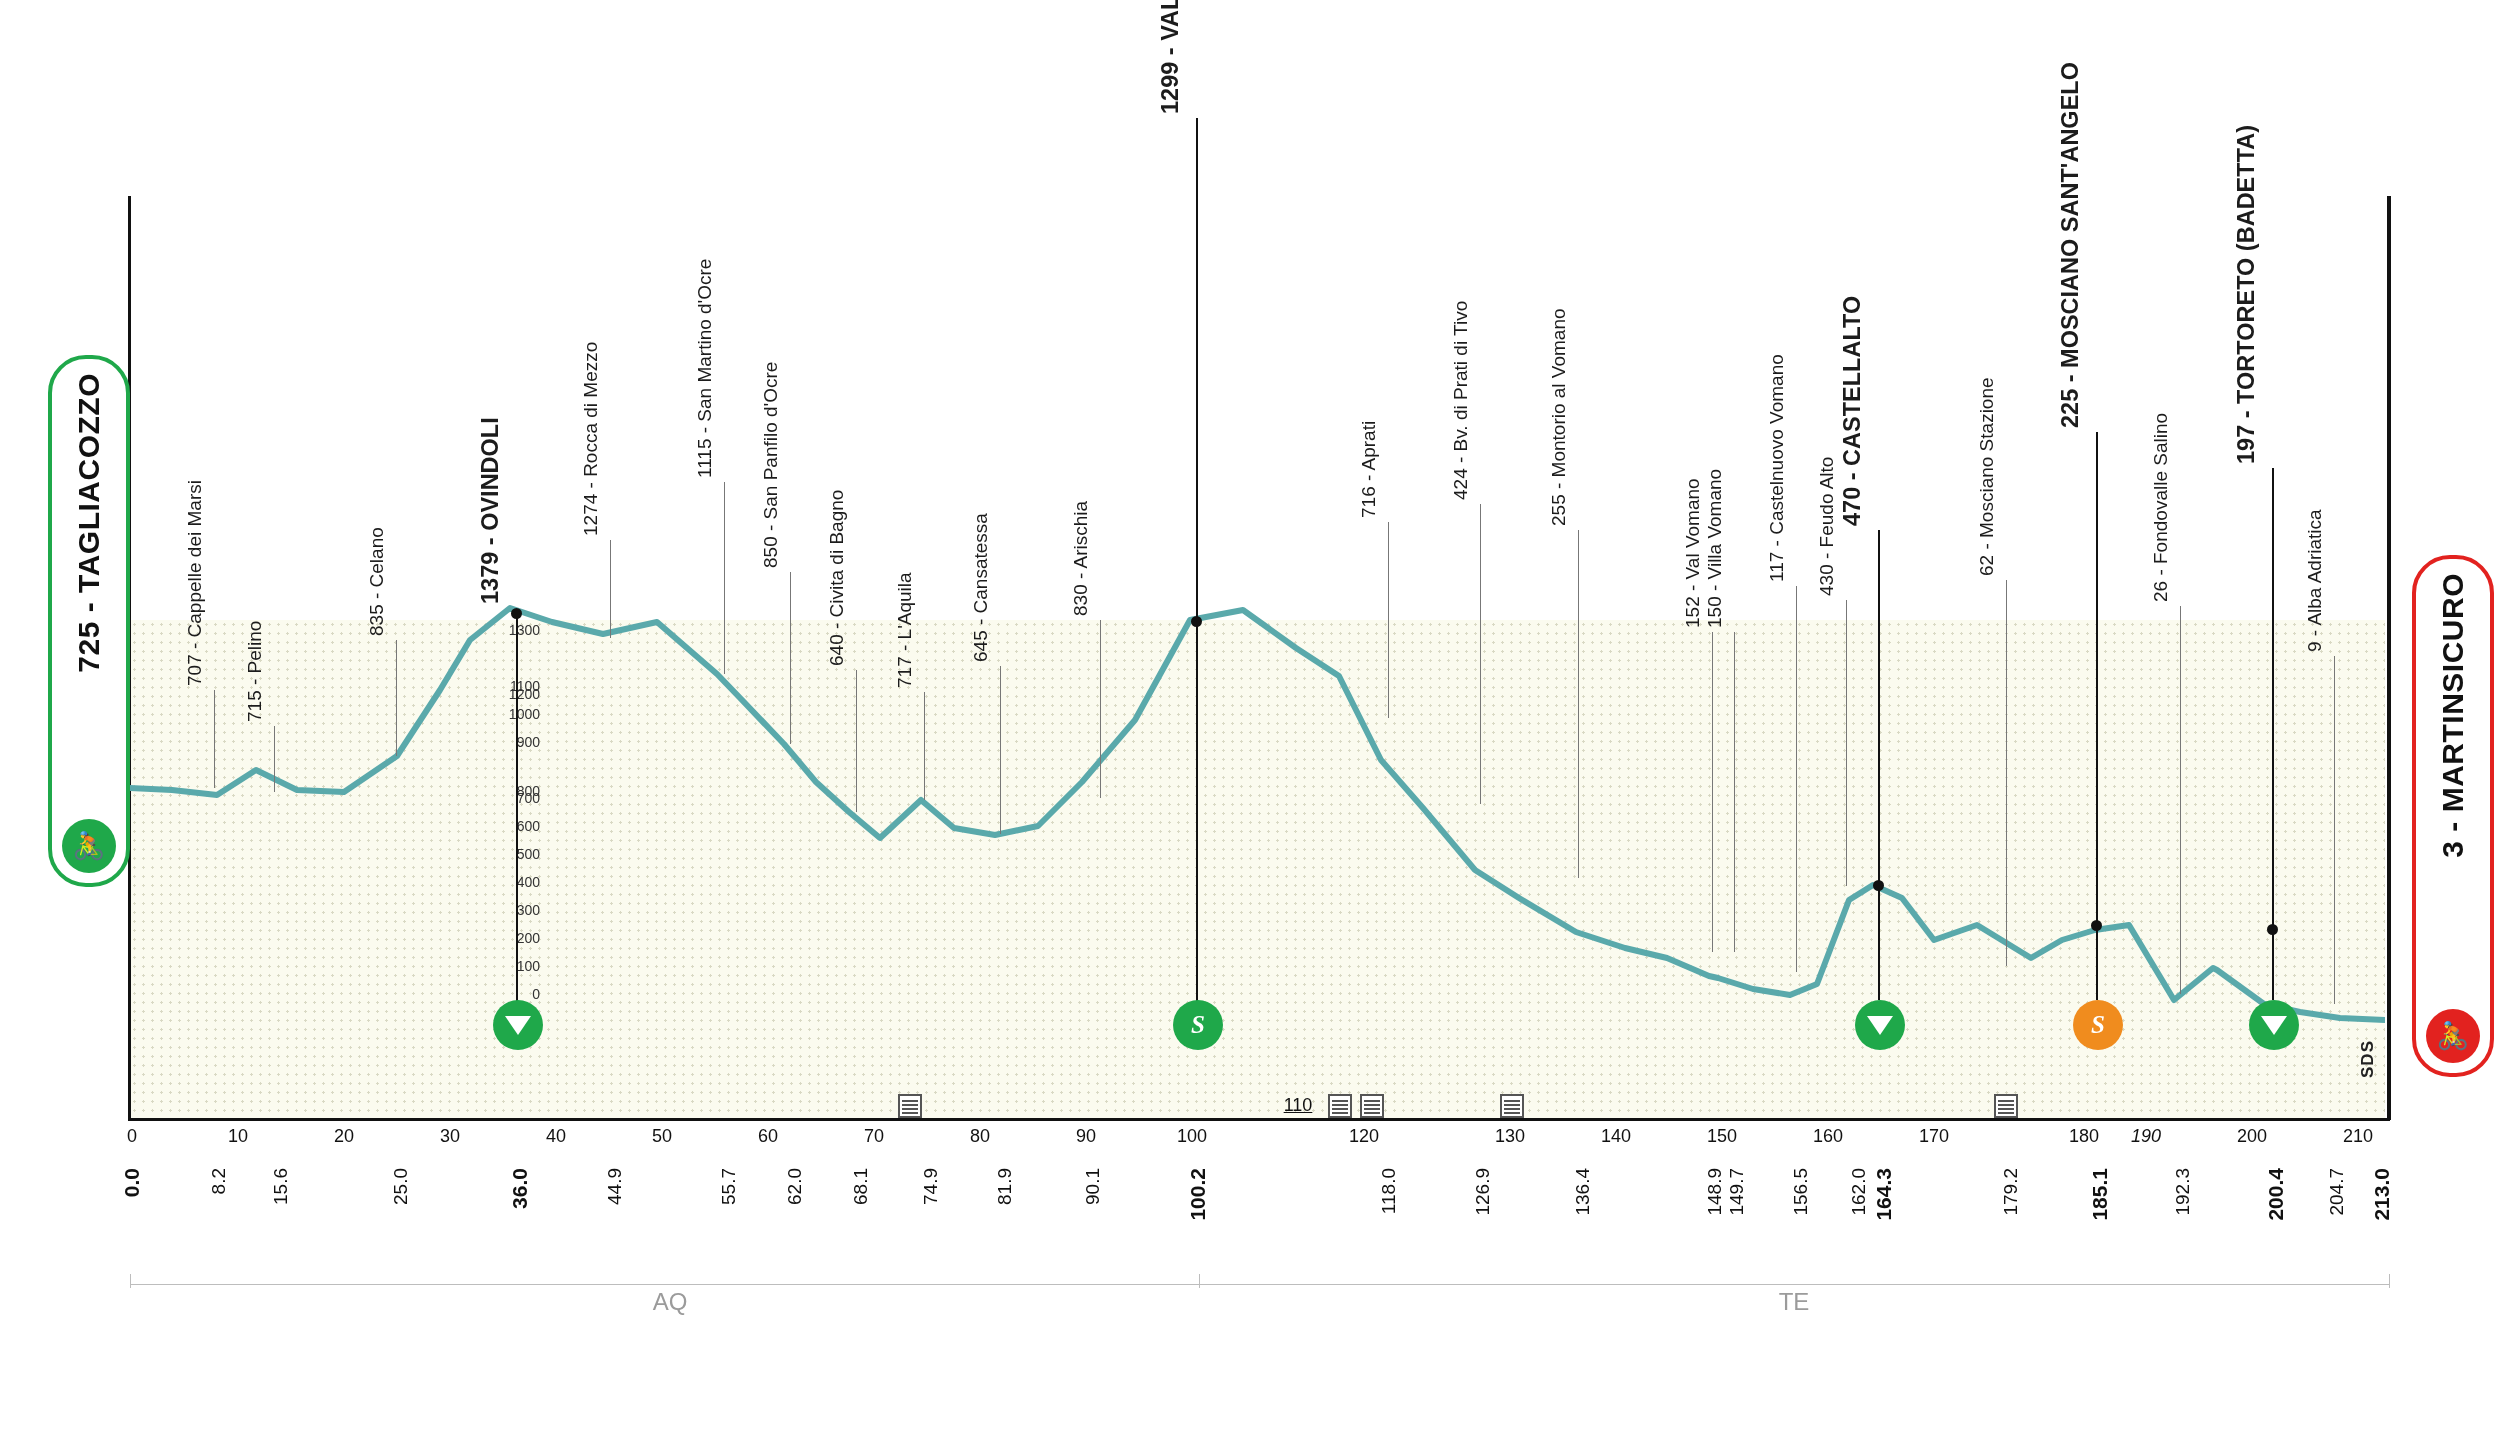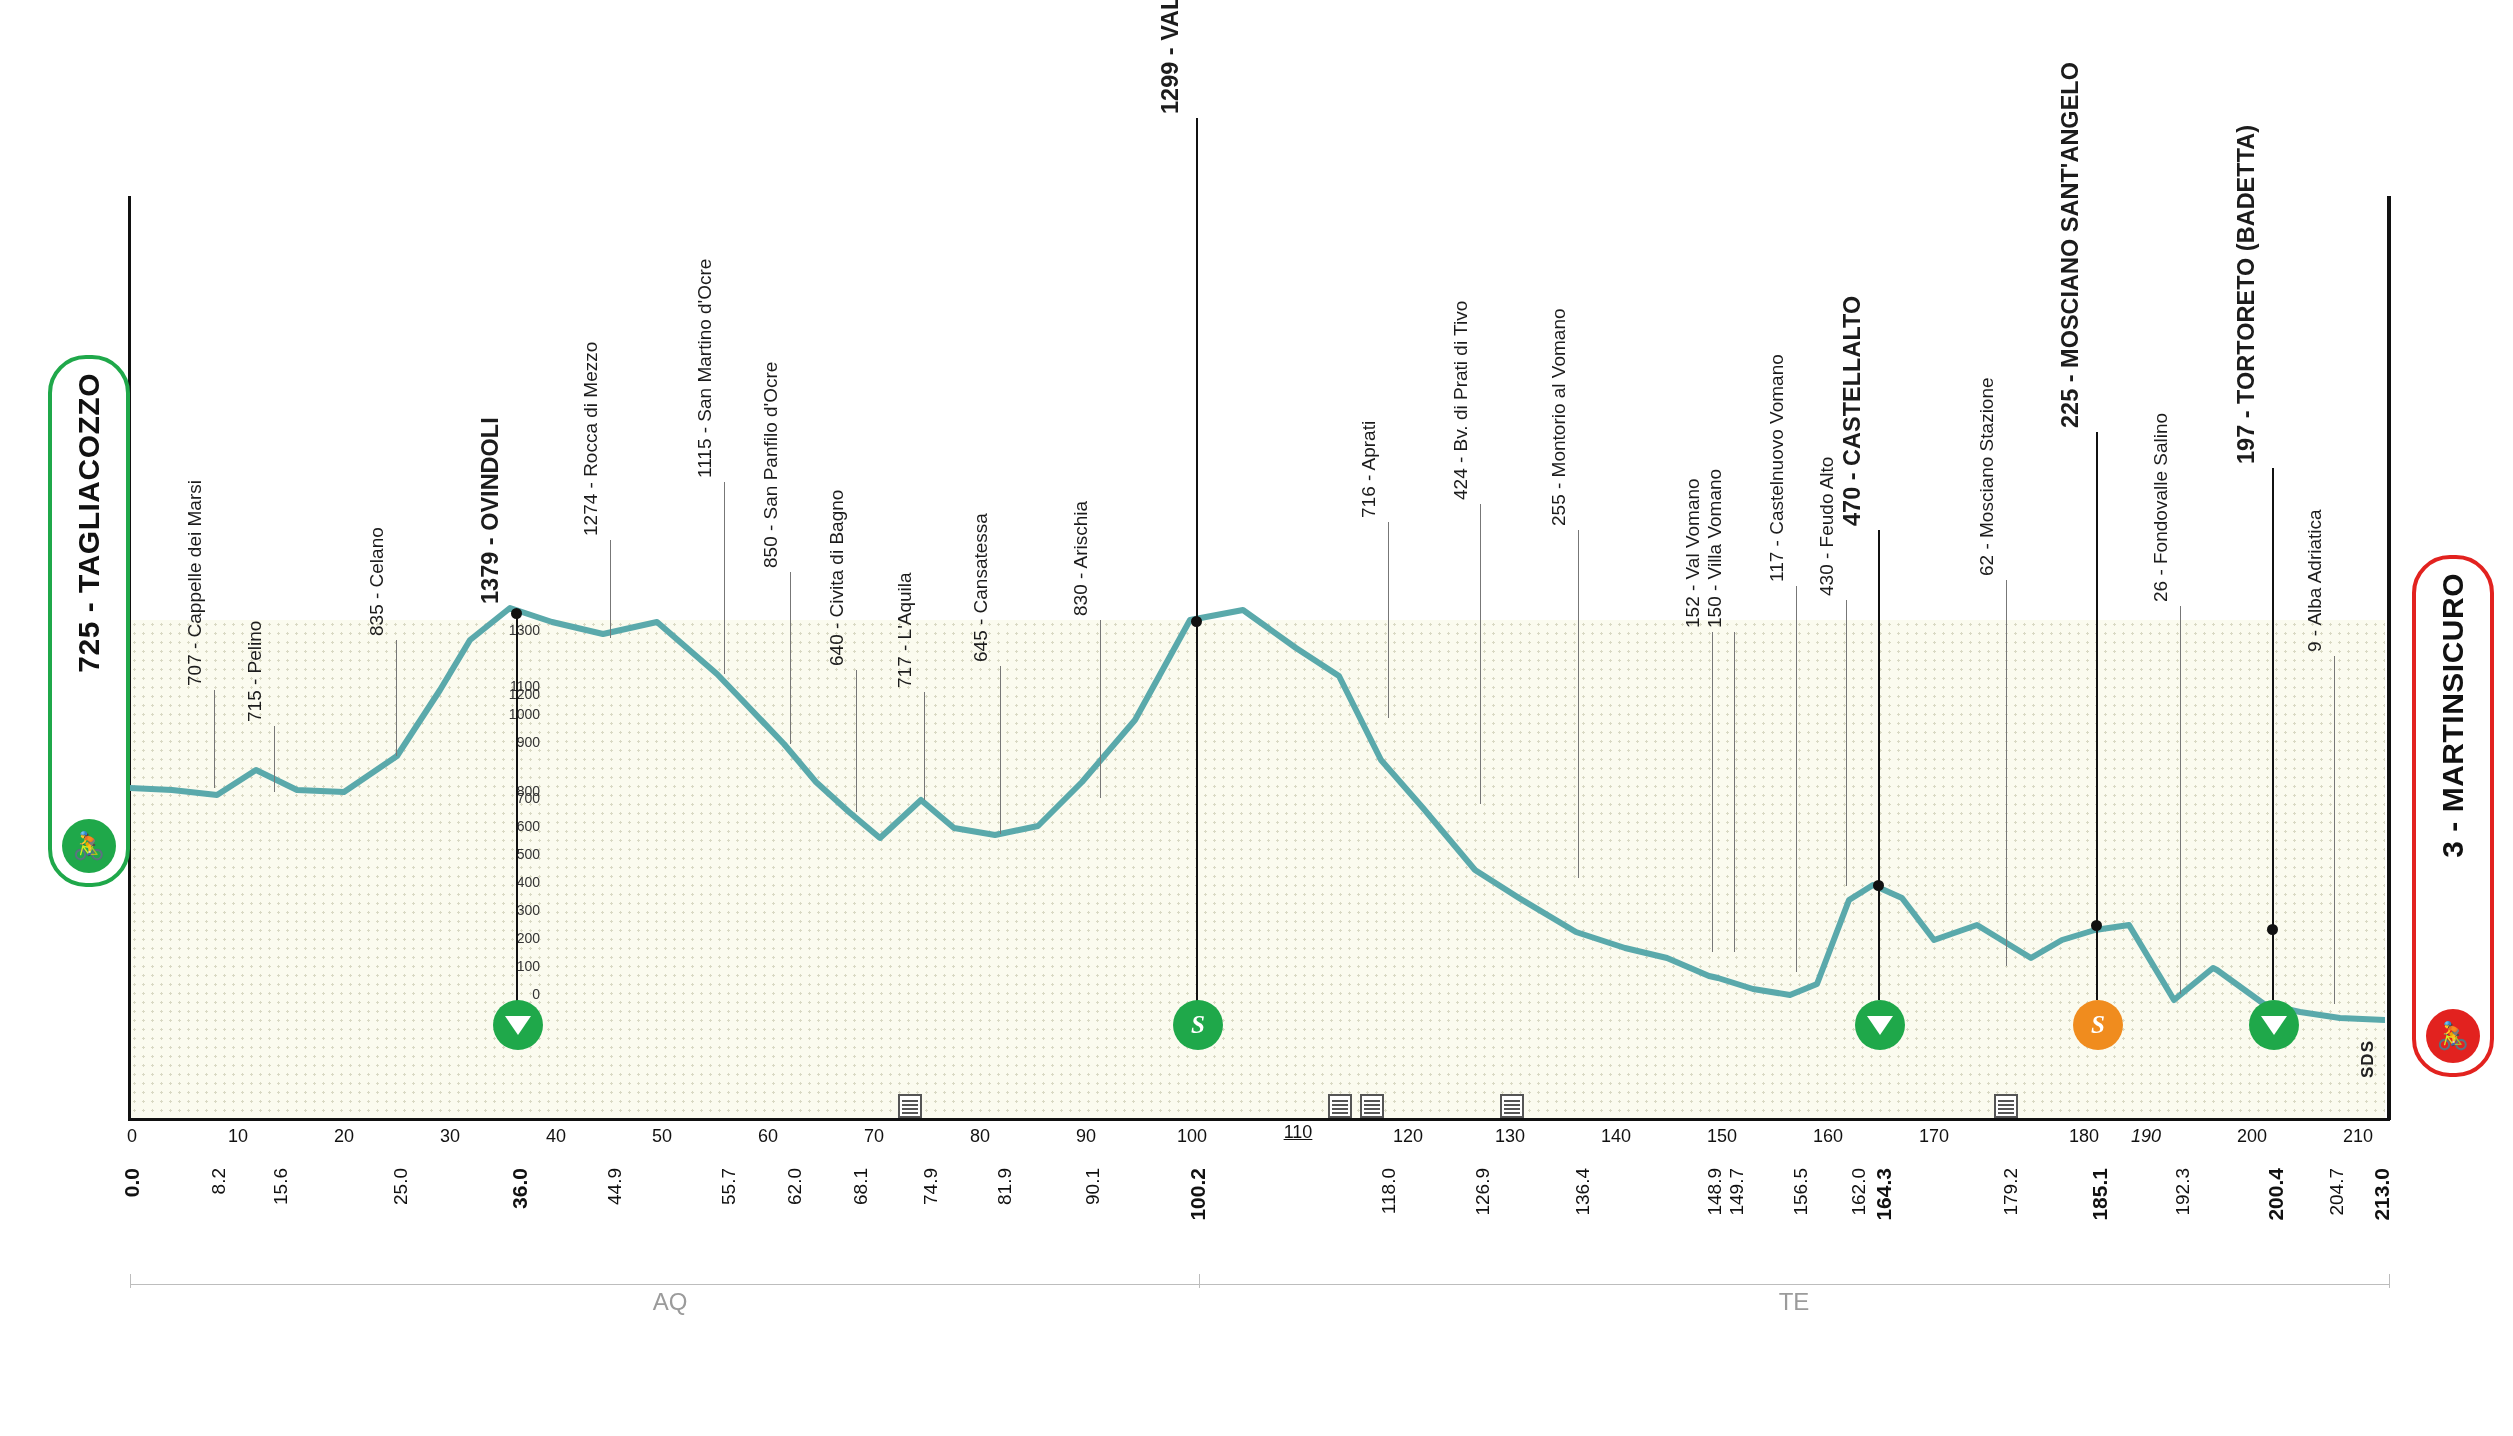--- a/index.html
+++ b/index.html
@@ -211,22 +211,22 @@
     <div class="xtick" style="left:218px;top:1126px;">10</div>
     <div class="xtick" style="left:324px;top:1126px;">20</div>
     <div class="xtick" style="left:430px;top:1126px;">30</div>
     <div class="xtick" style="left:536px;top:1126px;">40</div>
     <div class="xtick" style="left:642px;top:1126px;">50</div>
     <div class="xtick" style="left:748px;top:1126px;">60</div>
     <div class="xtick" style="left:854px;top:1126px;">70</div>
     <div class="xtick" style="left:960px;top:1126px;">80</div>
     <div class="xtick" style="left:1066px;top:1126px;">90</div>
     <div class="xtick" style="left:1172px;top:1126px;">100</div>
-    <div class="xtick" style="left:1278px;top:1122px;text-decoration:underline;">110</div>
-    <div class="xtick" style="left:1388px;top:1126px;">120</div>
+    <div class="xtick" style="left:1278px;top:1095px;text-decoration:underline;">110</div>
+    <div class="xtick" style="left:1344px;top:1126px;">120</div>
     <div class="xtick" style="left:1490px;top:1126px;">130</div>
     <div class="xtick" style="left:1596px;top:1126px;">140</div>
     <div class="xtick" style="left:1702px;top:1126px;">150</div>
     <div class="xtick" style="left:1808px;top:1126px;">160</div>
     <div class="xtick" style="left:1914px;top:1126px;">170</div>
     <div class="xtick" style="left:2020px;top:1126px;margin-left:44px;">180</div>
     <div class="xtick" style="left:2126px;top:1126px;font-style:italic;">190</div>
     <div class="xtick" style="left:2232px;top:1126px;">200</div>
     <div class="xtick" style="left:2338px;top:1126px;">210</div>
   </div>

